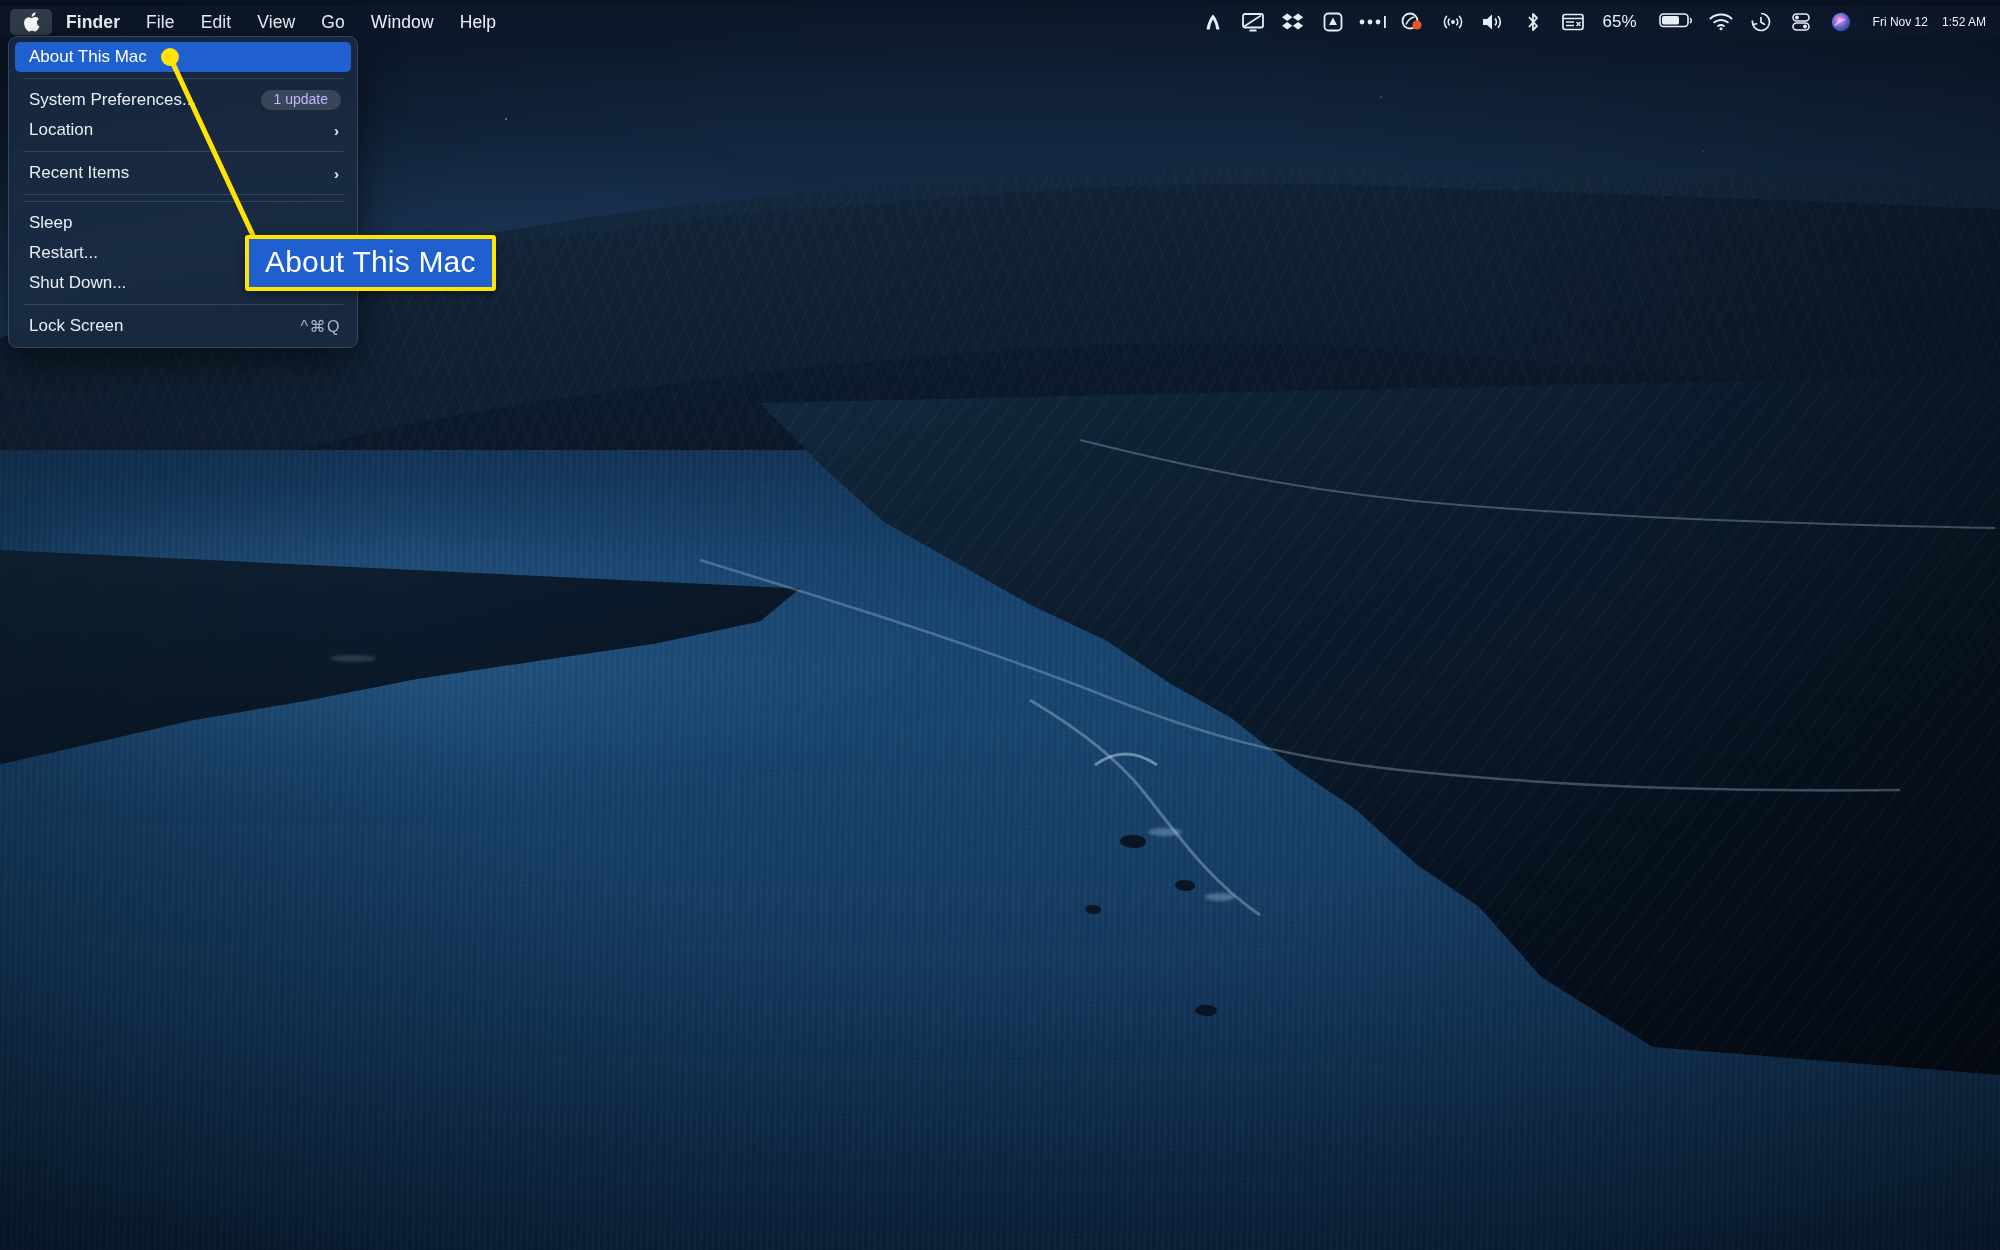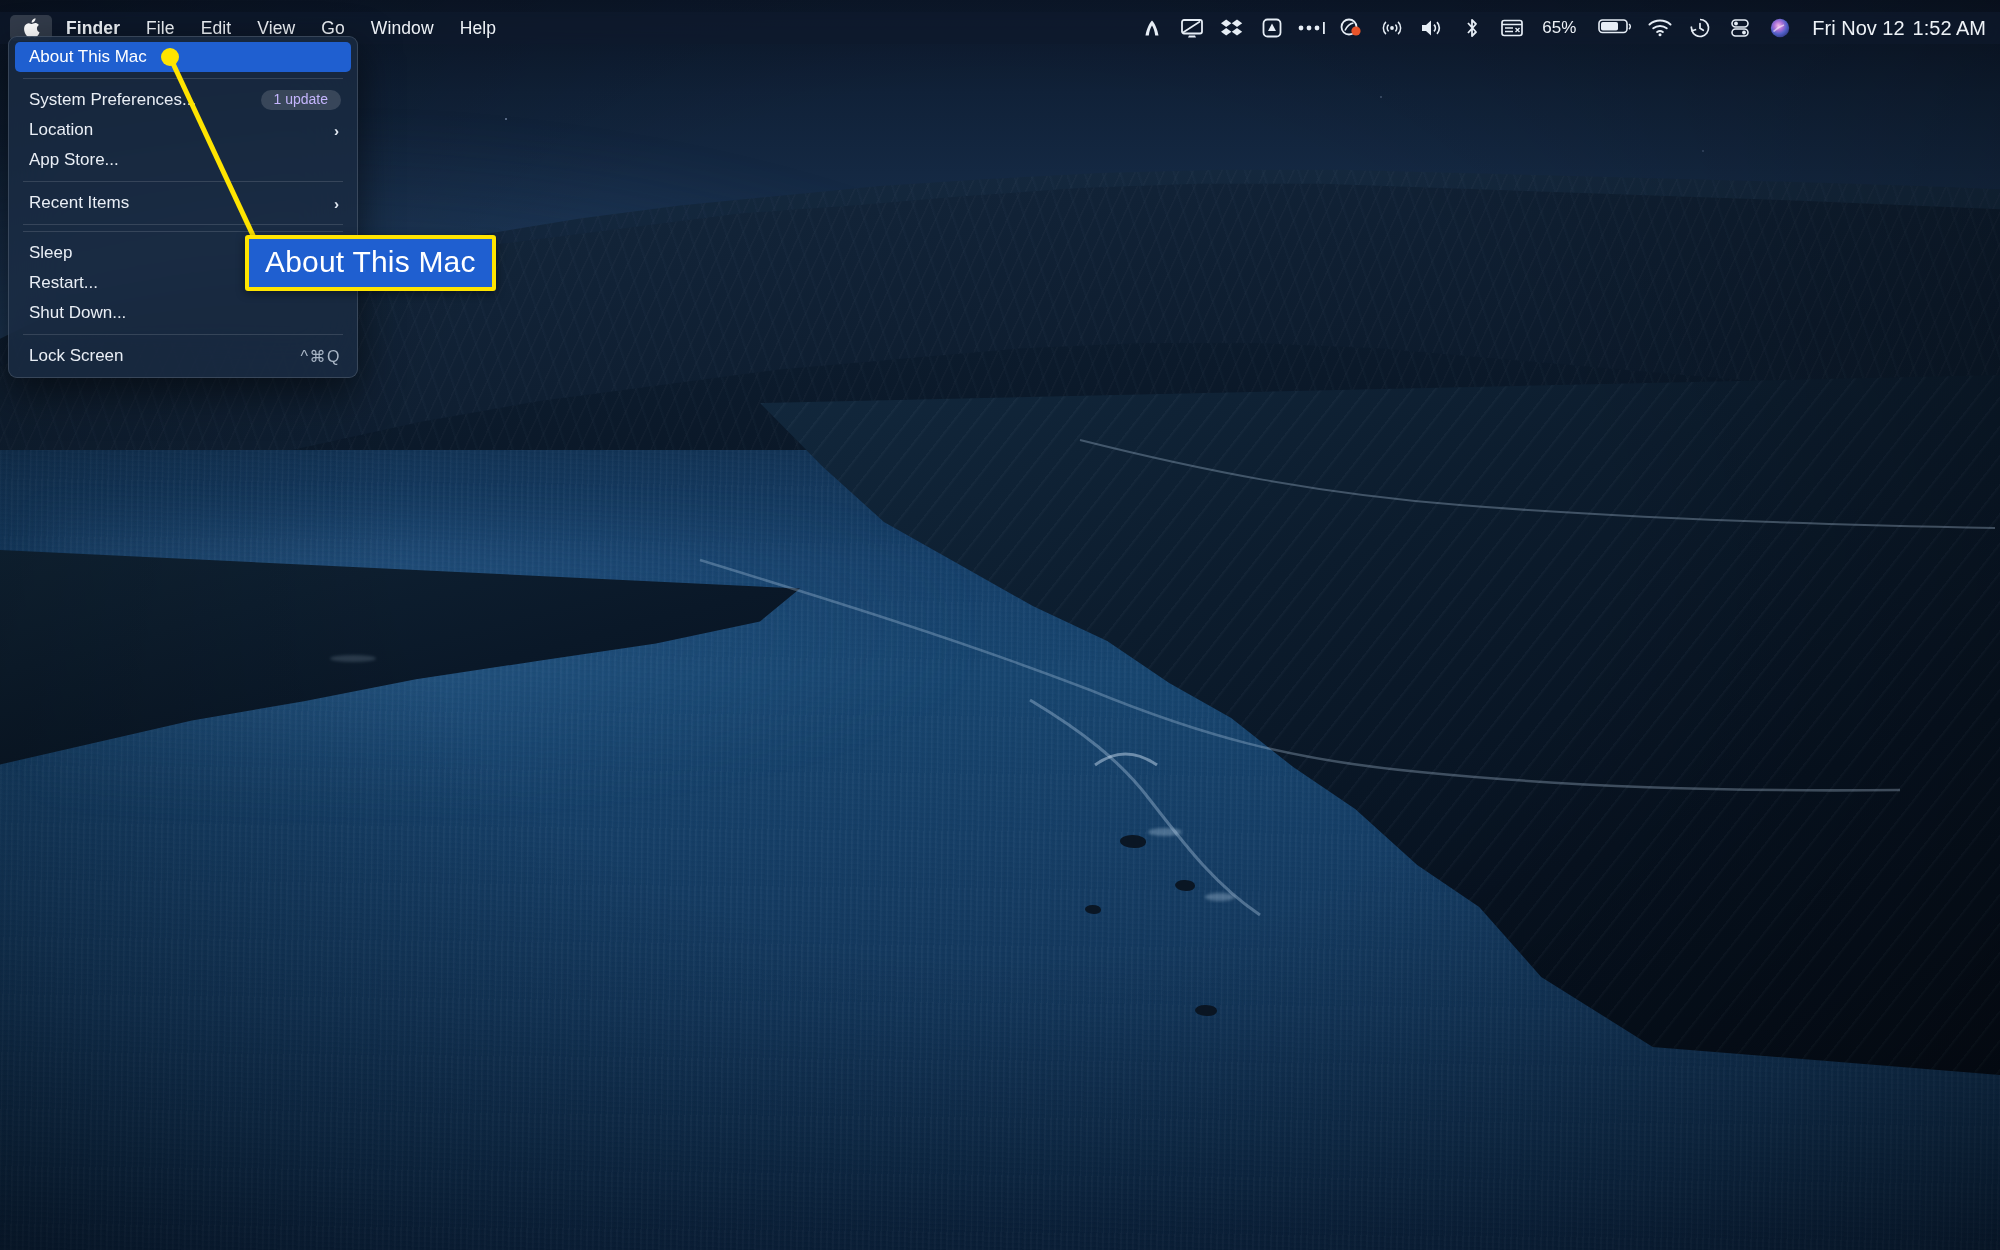--- a/index.html
+++ b/index.html
@@ -217,21 +217,21 @@
     position: absolute;
     inset: 0;
     background: radial-gradient(ellipse at 50% 42%,
       rgba(0,0,0,0) 42%, rgba(0,0,0,0.22) 78%, rgba(0,0,0,0.42) 100%);
     pointer-events: none;
   }
 
   
   .menubar {
     position: absolute;
-    left: 0; top: 12px;
+    left: 0; top: 6px;
     width: 100%;
     height: 32px;
     background: rgba(14, 26, 45, 0.62);
     backdrop-filter: blur(22px);
     display: flex;
     align-items: center;
     z-index: 40;
     font-size: 17.5px;
     color: #eef2f7;
   }
@@ -281,23 +281,23 @@
   .battery-group {
     display: flex;
     align-items: center;
     gap: 22px;
     padding: 0 8px 0 10px;
     font-size: 17px;
   }
   .mb-clock {
     display: flex;
     align-items: flex-start;
-    gap: 8px;
+    gap: 14px;
     padding-left: 12px;
-    font-size: 20px;
+    font-size: 12px;
     white-space: nowrap;
   }
 
   
   .apple-menu {
     position: absolute;
     left: 8px;
     top: 36px;
     width: 348px;
     padding: 5px 0 6px 0;
@@ -606,23 +606,20 @@
       <span class="menu-spacer"></span>
       <span class="update-badge">1 update</span>
     </div>
 
     <div class="menu-row">
       <span class="menu-label">Location</span>
       <span class="menu-spacer"></span>
       <span class="menu-chevron">›</span>
     </div>
 
-    <div class="menu-row">
-      <span class="menu-label">App Store...</span>
-    </div>
 
     <div class="menu-sep"></div>
 
     <div class="menu-row">
       <span class="menu-label">Recent Items</span>
       <span class="menu-spacer"></span>
       <span class="menu-chevron">›</span>
     </div>
 
     <div class="menu-sep"></div>

